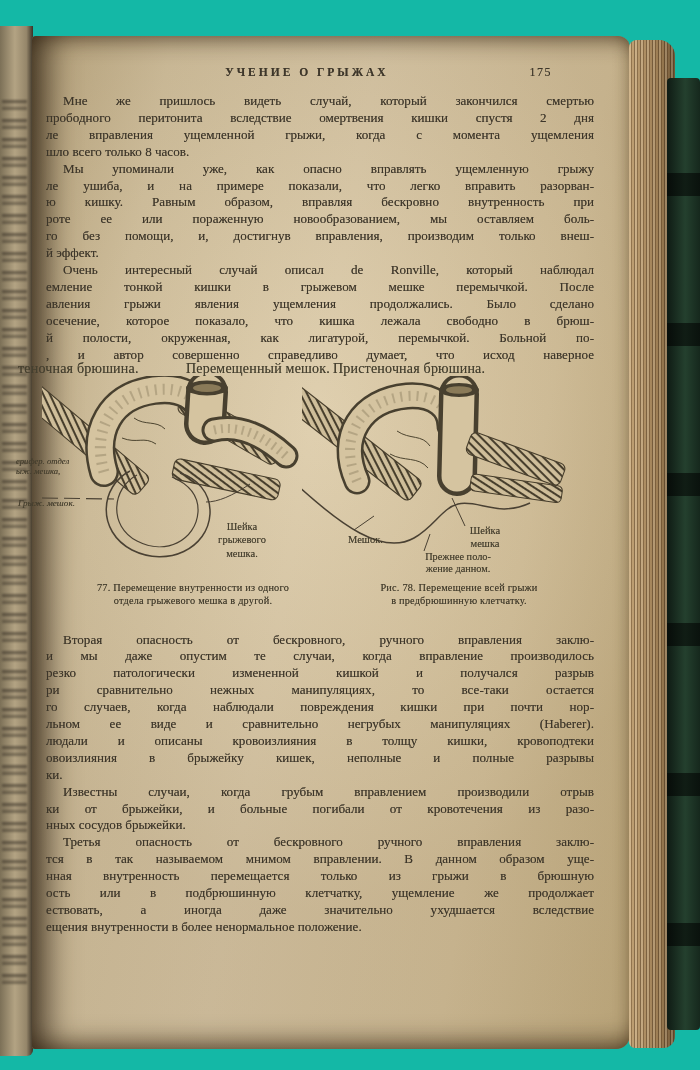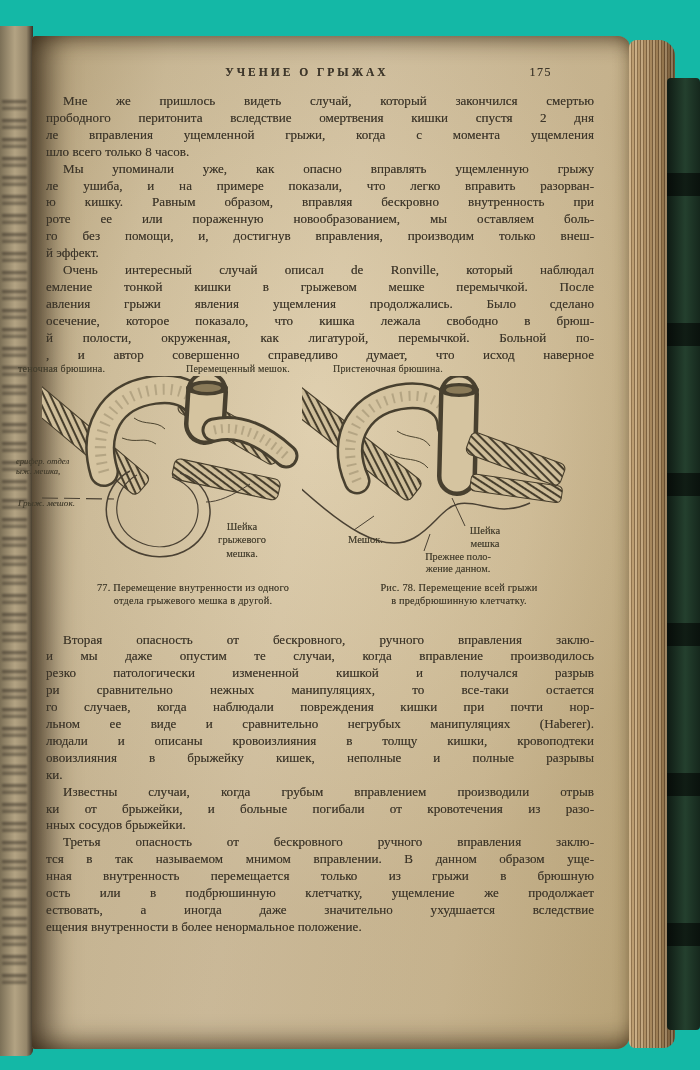--- a/index.html
+++ b/index.html
@@ -51,21 +51,21 @@
   .header .title{position:absolute;left:50%;transform:translateX(-58%);
     font-size:11.5px;font-weight:bold;letter-spacing:3px;white-space:nowrap;}
   .header .pagenum{position:absolute;right:42px;top:0;font-size:12px;letter-spacing:1.5px;}
 
   .para .line{text-align:justify;text-align-last:justify;}
   .para .line.last{text-align-last:left;}
   .para .line.first{text-indent:17px;}
 
   
   .figure-block{position:relative;height:268px;}
-  .fig-toplabel{position:absolute;top:-3px;font-size:10px;letter-spacing:.2px;color:#45402f;font-family:Liberation Serif, serif;}
+  .fig-toplabel{position:absolute;top:-3px;font-size:14px;letter-spacing:.2px;color:#45402f;font-family:Liberation Serif, serif;}
   .tl0{left:-28px;} .tl1{left:140px;} .tl2{left:287px;}
   .figsvg{position:absolute;top:12px;}
   .fig77{left:-4px;} .fig78{left:256px;}
   .lbl{position:absolute;color:#46402f;white-space:pre-line;}
   .l77a{left:-30px;top:92px;width:80px;font-size:8.6px;line-height:10px;font-style:italic;}
   .l77b{left:-28px;top:131px;font-size:9.2px;font-style:italic;}
   .l77c{left:148px;top:156px;width:96px;text-align:center;font-size:10.5px;line-height:13.5px;}
   .l78a{left:302px;top:168px;font-size:10.5px;}
   .l78b{left:412px;top:160px;width:54px;text-align:center;font-size:10.5px;line-height:13px;}
   .l78c{left:334px;top:187px;width:156px;text-align:center;font-size:10.3px;line-height:12.5px;}

